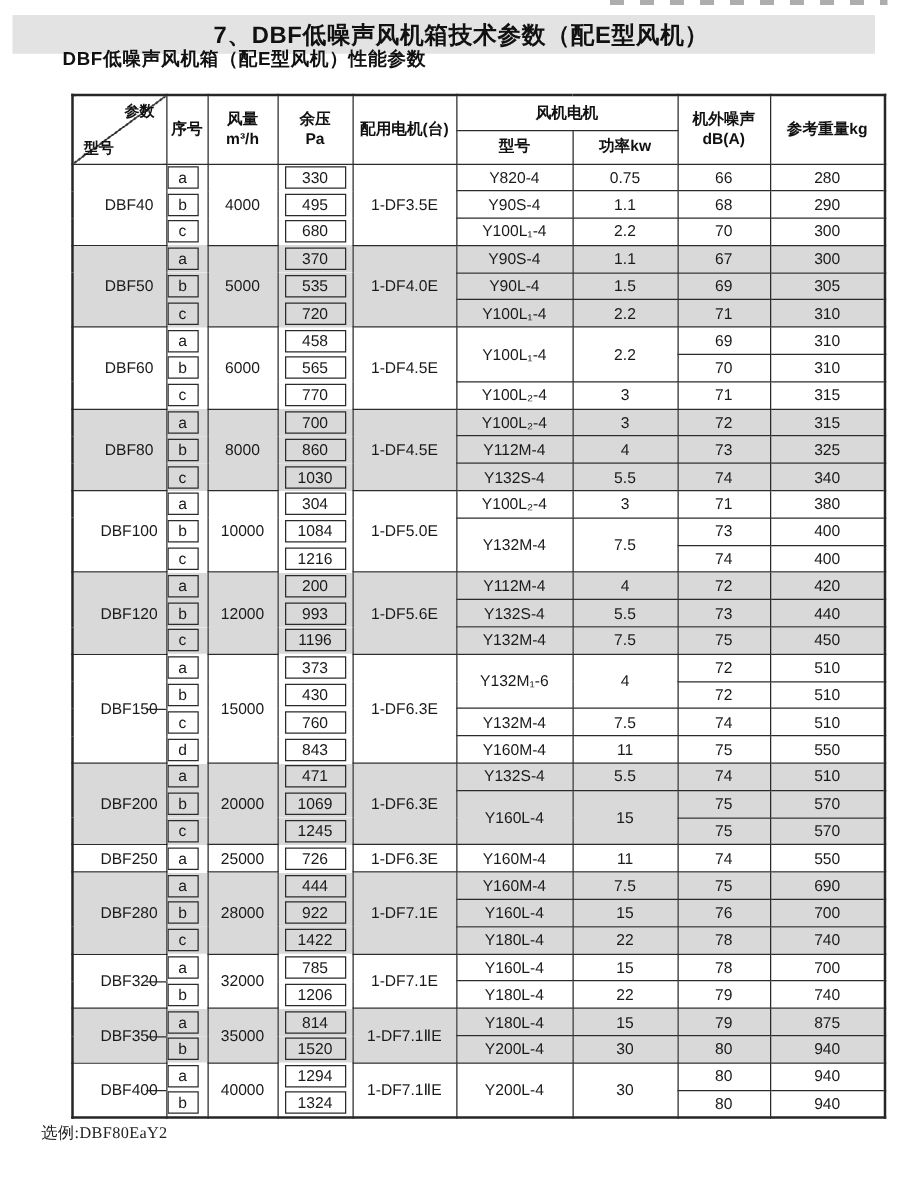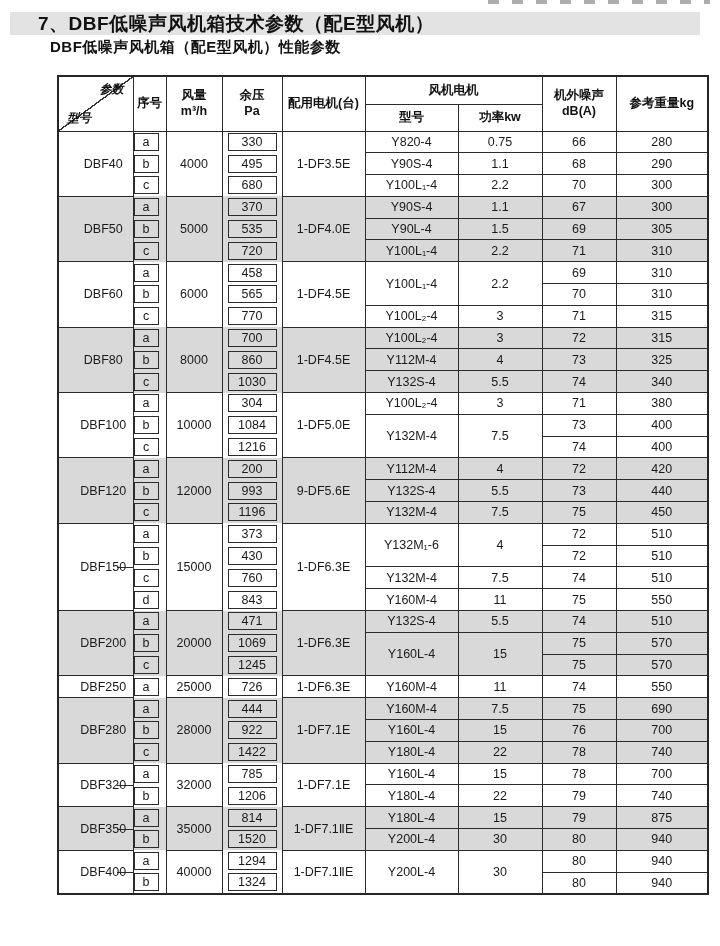--- a/index.html
+++ b/index.html
@@ -7,22 +7,22 @@
   body { position: relative; width: 720px; height: 946px; overflow: hidden; }
 
   
   .top-artifact {
     position: absolute; top: 0; left: 488px; width: 222px; height: 4px;
     background: repeating-linear-gradient(90deg, #6a6a6a 0 11px, transparent 11px 24px);
     opacity: .55;
   }
 
   .title-bar {
-    position: absolute; top: 12px; left: 10px; width: 690px; height: 23px;
-    background: #e3e3e3; display: flex; align-items: center;
+    position: absolute; top: 12px; left: 10px; width: 690px; height: 31px;
+    background: #e3e3e3; display: flex; align-items: center; justify-content: center;
   }
   .title-bar h1 { font-size: 19px; font-weight: bold; padding-left: 28px; letter-spacing: .5px; color: #111; }
 
   .subtitle {
     position: absolute; top: 38px; left: 50px;
     font-size: 15px; font-weight: bold; color: #111; letter-spacing: .5px;
   }
 
   .table-wrap { position: absolute; top: 75px; left: 57px; }
 
@@ -39,21 +39,20 @@
   .ibox { border: 1px solid #2b2b2b; height: 18px; line-height: 17px; text-align: center; }
   .seq .ibox      { margin: 1px 7px 1px 0; }
   .pressure .ibox { margin: 1px 5px 1px 5px; }
 
   
   .spec-table thead th { border: 1px solid #2b2b2b; font-size: 12.5px; font-weight: bold; text-align: center; vertical-align: middle; color: #111; }
   .spec-table thead tr.h1 { height: 28px; }
   .spec-table thead tr.h2 { height: 27px; }
   th.corner { position: relative; padding: 0;
     background-image: linear-gradient(to bottom right, transparent calc(50% - 1px), #333 calc(50% - 1px), #333 calc(50% + 0.4px), transparent calc(50% + 0.4px));
-    font-style: italic;
   }
   th.corner .c-top  { position: absolute; top: 4px; right: 9px; font-size: 12px; }
   th.corner .c-bot  { position: absolute; bottom: 4px; left: 8px; font-size: 12px; }
   .hdr-2line div { line-height: 1.25; }
 
   
   .spec-table tbody tr { height: 21.8px; }
   tr.shaded td { background: #d9d9d9; }
   tr.grp-first td { border-top: 2px solid #262626; }
   td.model { position: relative; padding-left: 15px; }
@@ -310,21 +309,21 @@
         </tr>
         <tr class="grp-first shaded">
           <td class="full model" rowspan="3">DBF120</td>
           <td class="boxed seq">
             <div class="ibox">a</div>
           </td>
           <td class="full airflow" rowspan="3">12000</td>
           <td class="boxed pressure">
             <div class="ibox">200</div>
           </td>
-          <td class="full config" rowspan="3">9-DF5.6E</td>
+          <td class="full config" rowspan="3">1-DF5.6E</td>
           <td class="full motor">Y112M-4</td>
           <td class="full power">4</td>
           <td class="full noise">72</td>
           <td class="full weight">420</td>
         </tr>
         <tr class=" shaded">
           <td class="boxed seq">
             <div class="ibox">b</div>
           </td>
           <td class="boxed pressure">
@@ -564,13 +563,14 @@
             <div class="ibox">1324</div>
           </td>
           <td class="full noise">80</td>
           <td class="full weight">940</td>
         </tr>
       </tbody>
   </table>
 </div>
 
 <div class="footer">
+  <div class="f1">选例:DBF80EaY2</div>
 </div>
 
 </body></html>

